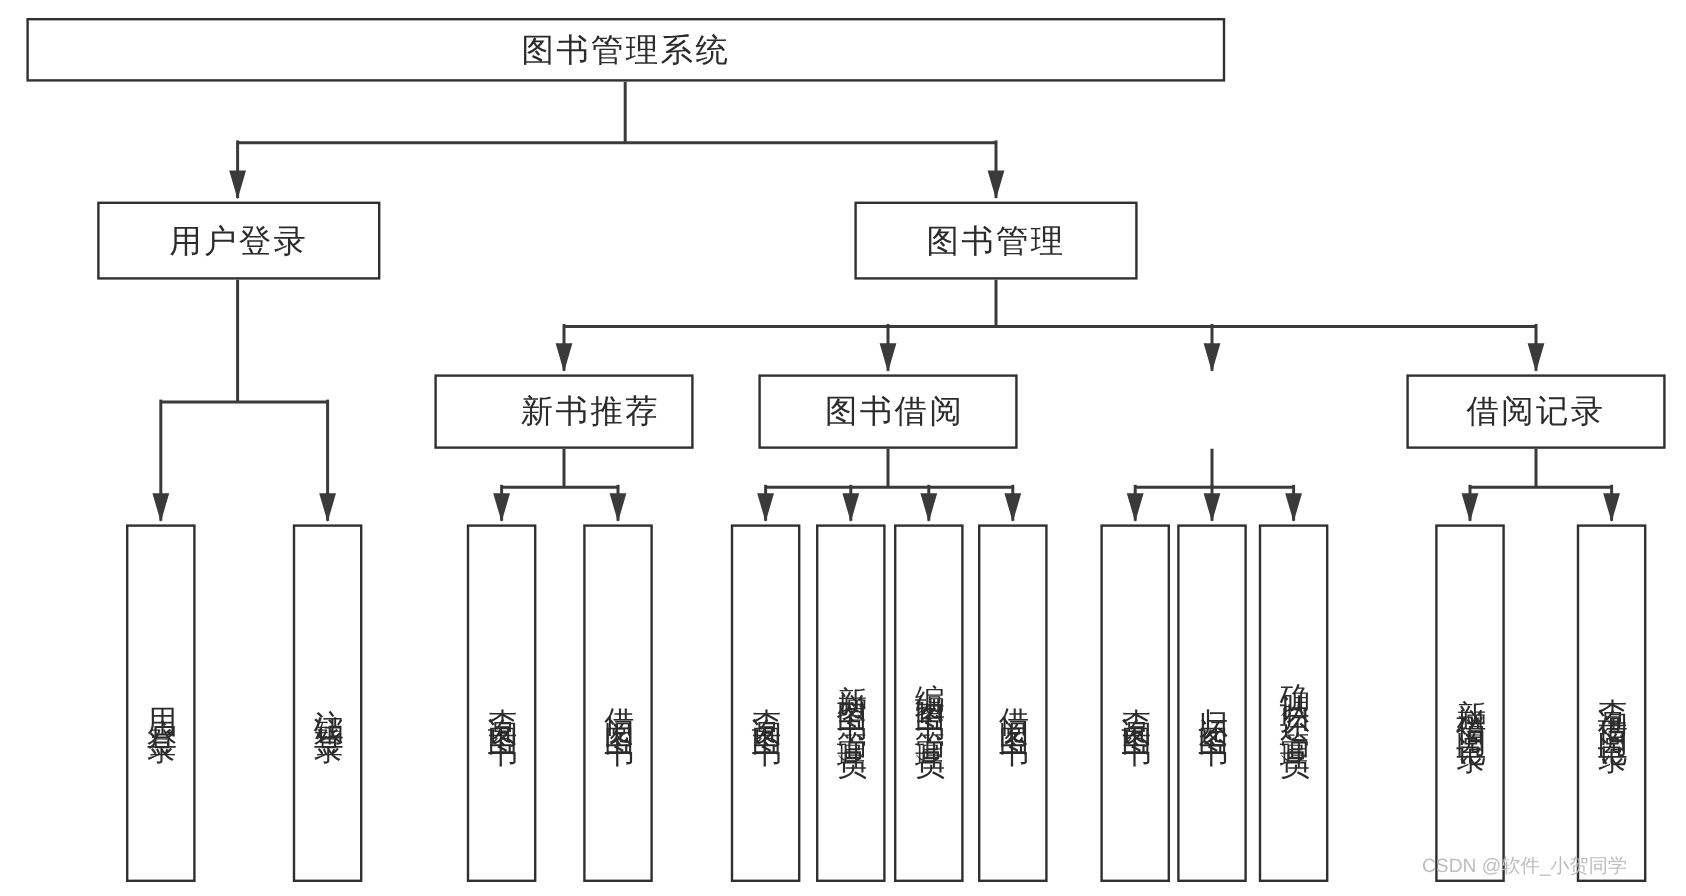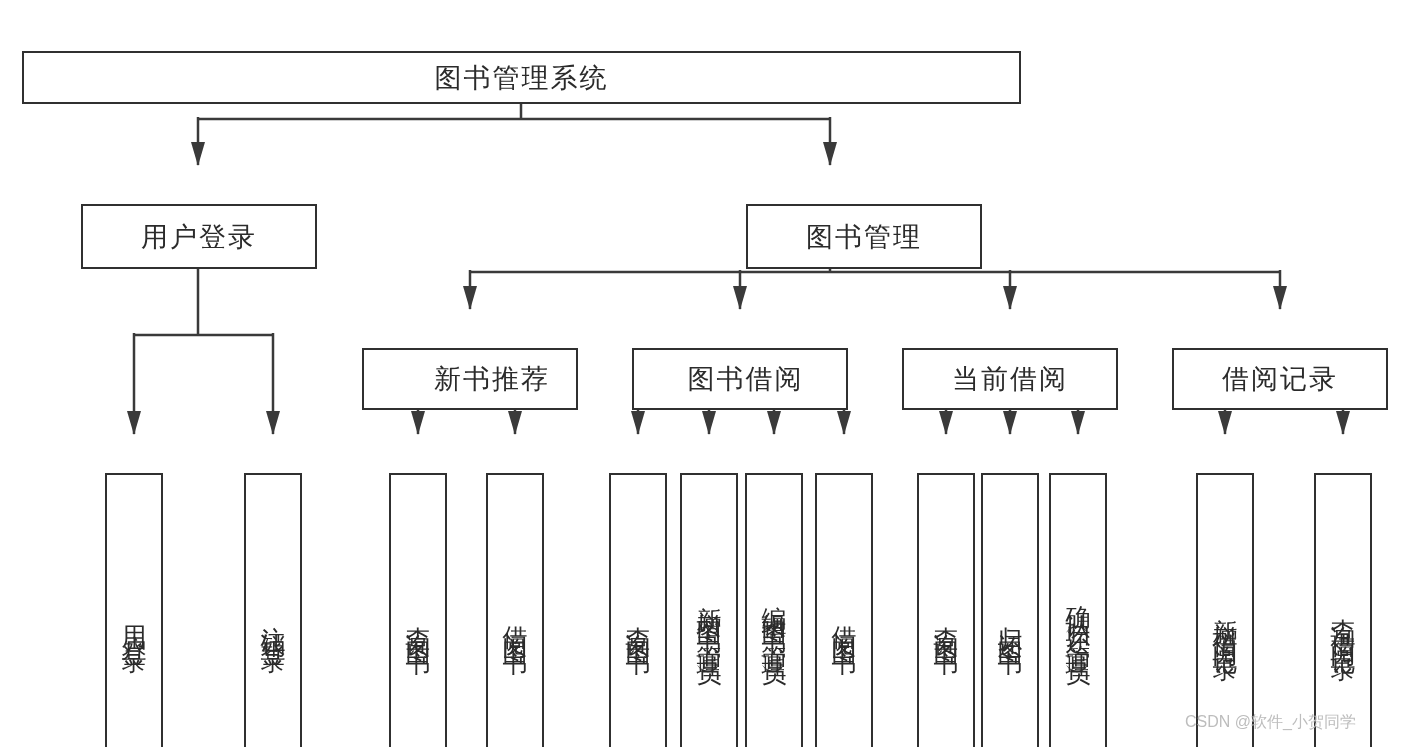--- a/index.html
+++ b/index.html
@@ -7,21 +7,20 @@
     position:relative; width:1405px; height:747px; background:#ffffff;
     font-family:"Liberation Sans", sans-serif; overflow:hidden;
   }
   .wires { position:absolute; left:0; top:0; }
   .wire { stroke:#3a3a3a; stroke-width:2.5; fill:none; }
   .box {
     position:absolute; box-sizing:border-box;
     border:2.5px solid #303030; background:#ffffff;
     display:flex; align-items:center; justify-content:center;
     color:#2b2b2b;
-    margin-top:36px;
   }
   .hbox { font-size:27px; letter-spacing:2px; white-space:nowrap; }
   .vbox {
     writing-mode:vertical-rl; text-orientation:mixed;
     font-size:25px; letter-spacing:8px; line-height:1;
   }
   .watermark {
     position:absolute; left:1185px; top:712px;
     font-size:16px; color:#bdbdbd; white-space:nowrap;
   }
@@ -68,25 +67,24 @@
     <line class="wire" x1="1078" y1="404" x2="1078" y2="434" marker-end="url(#arrow)"></line>
 
     <path class="wire" d="M1280,374 V406 M1225,406 H1343"></path>
     <line class="wire" x1="1225" y1="404" x2="1225" y2="434" marker-end="url(#arrow)"></line>
     <line class="wire" x1="1343" y1="404" x2="1343" y2="434" marker-end="url(#arrow)"></line>
   </svg>
 
   <div class="box hbox" style="left:22px; top:15px; width:999px; height:53px;">图书管理系统</div>
 
   <div class="box hbox" style="left:81px; top:168px; width:236px; height:65px;">用户登录</div>
-  <div class="box hbox" style="left:746px; top:168px; width:236px; height:65px;">图书管理</div>
+  <div class="box hbox" style="left:712px; top:168px; width:236px; height:65px;">图书管理</div>
 
   <div class="box hbox" style="left:362px; top:312px; width:216px; height:62px;padding-left:44px;">新书推荐</div>
   <div class="box hbox" style="left:632px; top:312px; width:216px; height:62px;padding-left:11px;">图书借阅</div>
-  <div class="box hbox" style="left:902px; top:312px; width:216px; height:62px;">当前借阅</div>
   <div class="box hbox" style="left:1172px; top:312px; width:216px; height:62px;">借阅记录</div>
 
   <div class="box vbox" style="left:105px; top:437px; width:58px; height:298px;">用户登录</div>
   <div class="box vbox" style="left:244px; top:437px; width:58px; height:298px;">注销登录</div>
 
   <div class="box vbox" style="left:389px; top:437px; width:58px; height:298px;">查询图书</div>
   <div class="box vbox" style="left:486px; top:437px; width:58px; height:298px;">借阅图书</div>
 
   <div class="box vbox" style="left:609px; top:437px; width:58px; height:298px;">查询图书</div>
   <div class="box vbox" style="left:680px; top:437px; width:58px; height:298px;">新增图书（管理员）</div>

